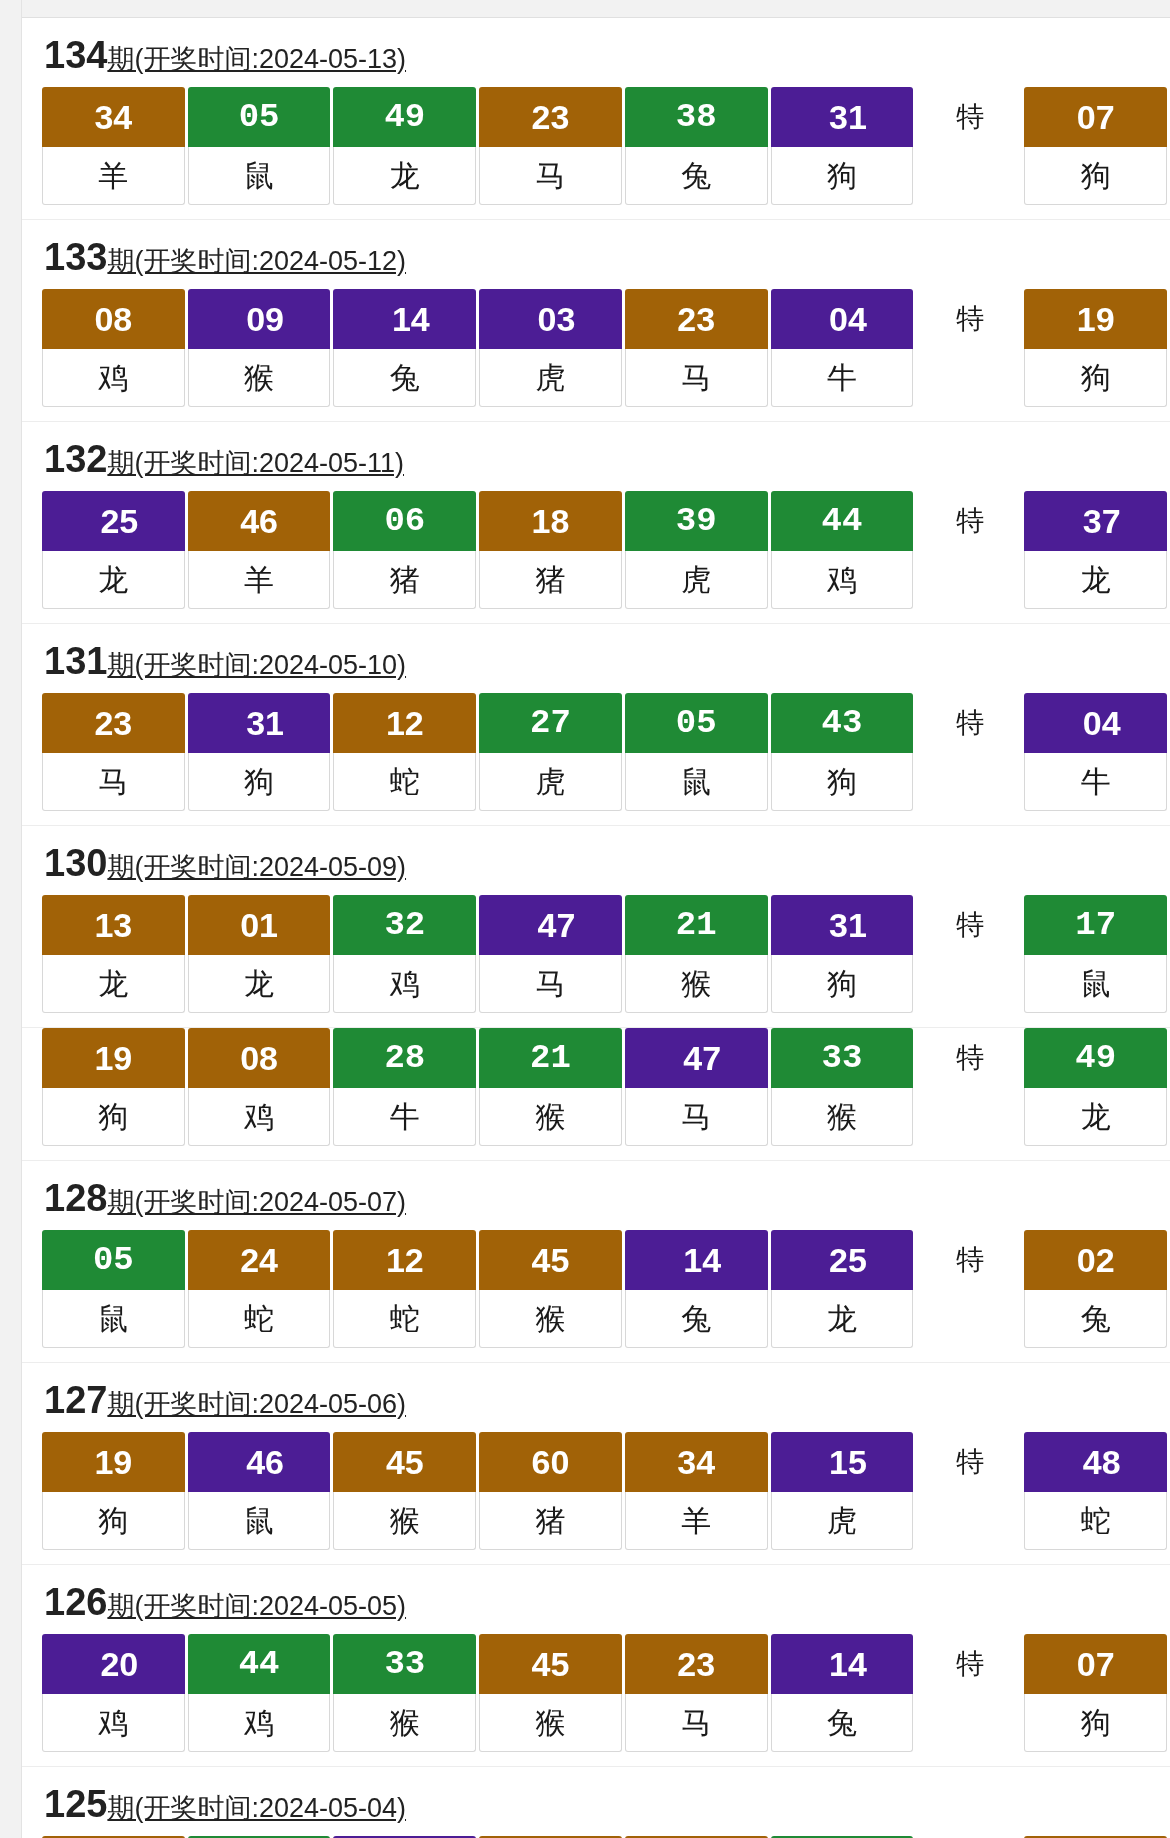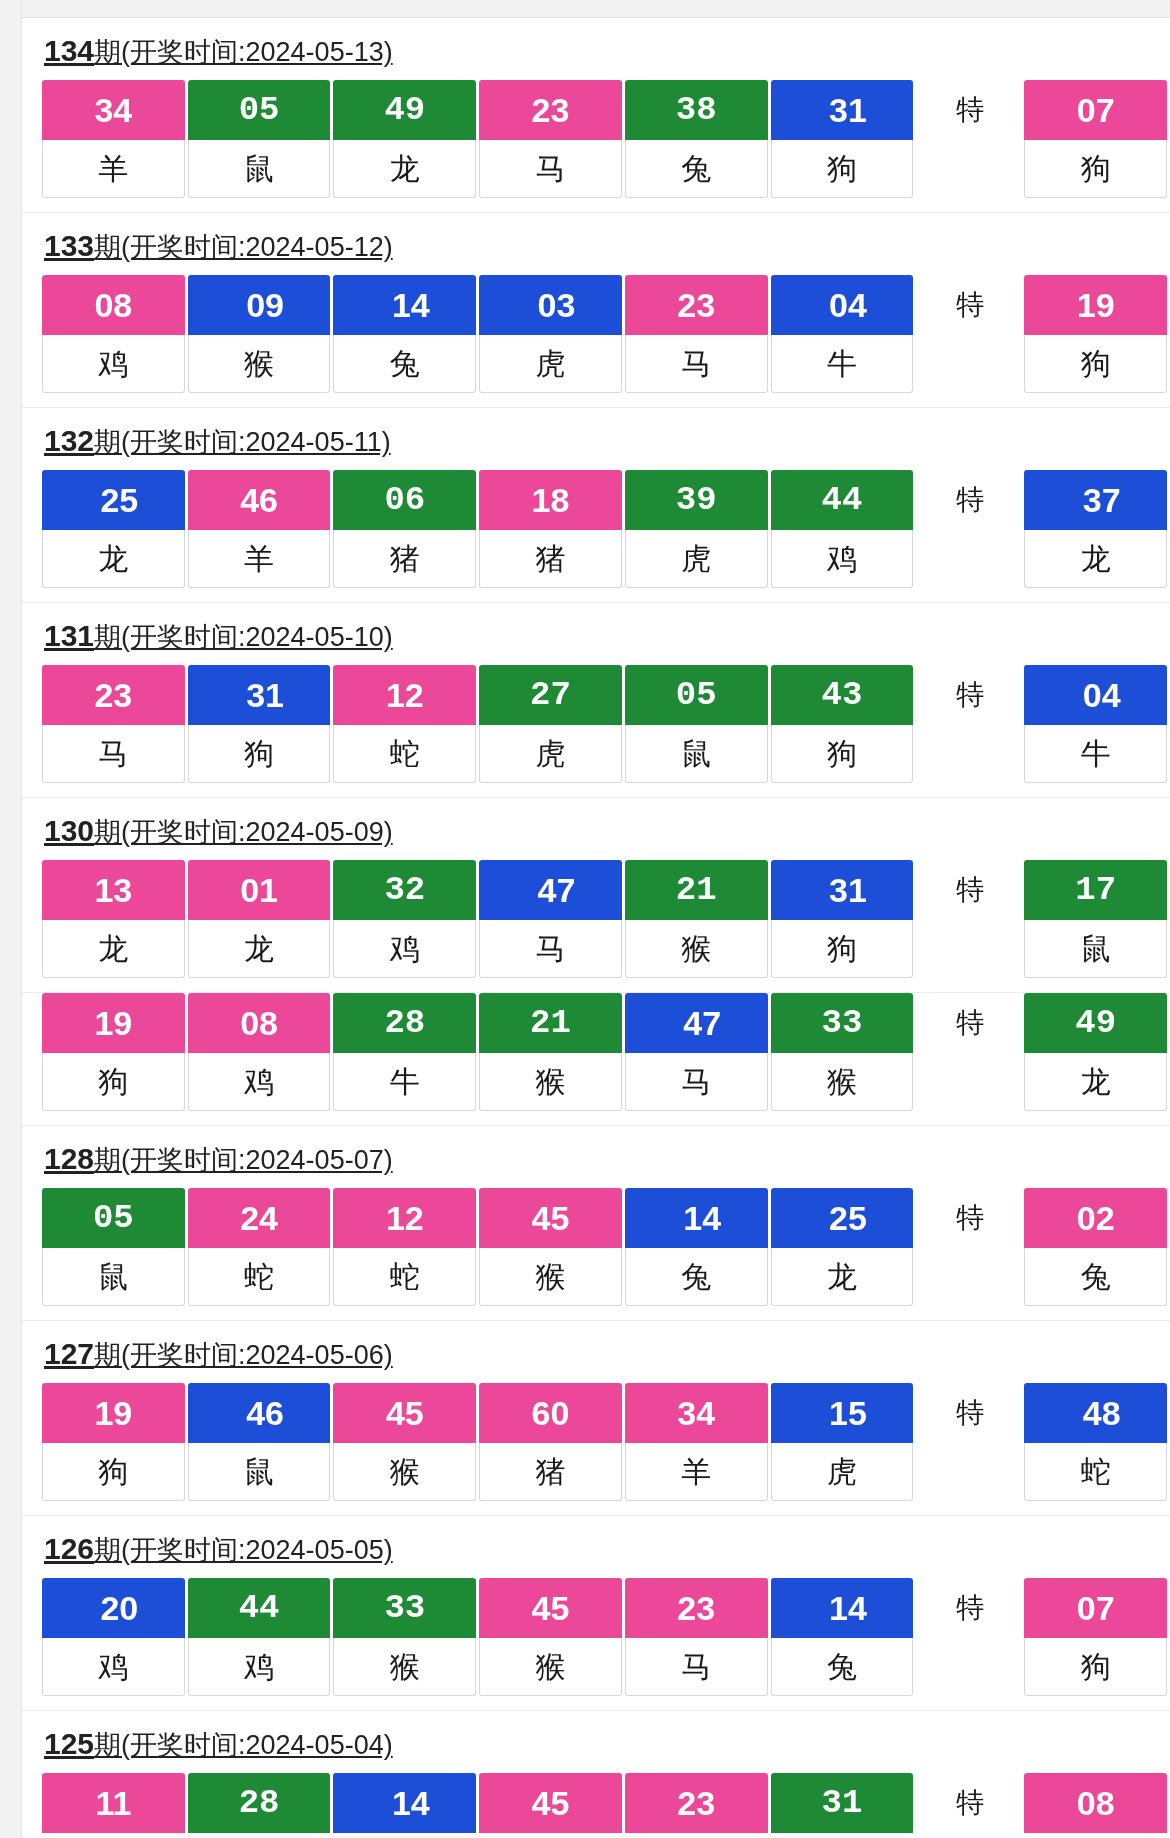--- a/index.html
+++ b/index.html
@@ -38,22 +38,21 @@
   }
   .draw-header {
     font-size: 28px;
     color: #222;
     padding: 16px 0 10px 22px;
     letter-spacing: 0px;
     white-space: nowrap;
   }
   .draw-header .issue-no {
     font-weight: bold;
-    font-size: 30px;
-    text-decoration: underline;
+    font-size: 38px;
   }
   .draw-header .hdr-rest {
     font-weight: normal;
     font-size: 27px;
     text-decoration: underline;
   }
   .balls-row {
     display: flex;
     align-items: flex-start;
     padding-left: 20px;
@@ -68,23 +67,23 @@
   }
   .ball-num {
     height: 60px;
     line-height: 60px;
     text-align: center;
     color: #ffffff;
     font-size: 34px;
     font-weight: bold;
     border-radius: 3px 3px 0 0;
   }
-  .ball-num.red   { background: #ec4899; }
+  .ball-num.red   { background: #a16207; }
   .ball-num.green { background: #1f8a35; font-family: Liberation Mono, monospace; }
-  .ball-num.blue  { background: #1d4ed8; padding-left: 12px; }
+  .ball-num.blue  { background: #4c1d95; padding-left: 12px; }
   .ball-zodiac {
     height: 58px;
     line-height: 58px;
     text-align: center;
     font-size: 30px;
     color: #1a1a1a;
     background: #ffffff;
     border: 1px solid #d8d8d8;
     border-top: none;
     border-radius: 0 0 3px 3px;

